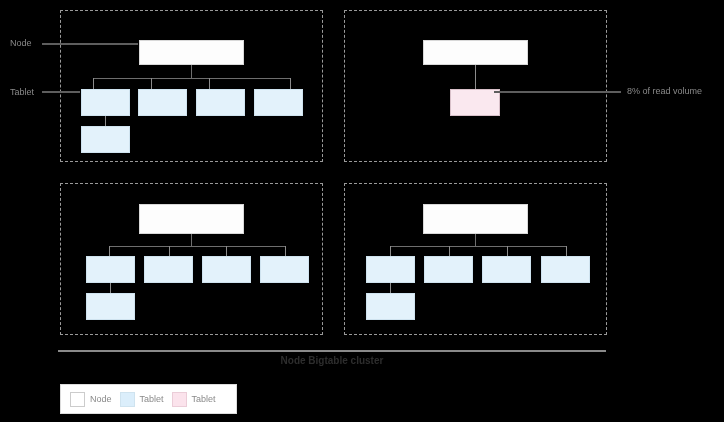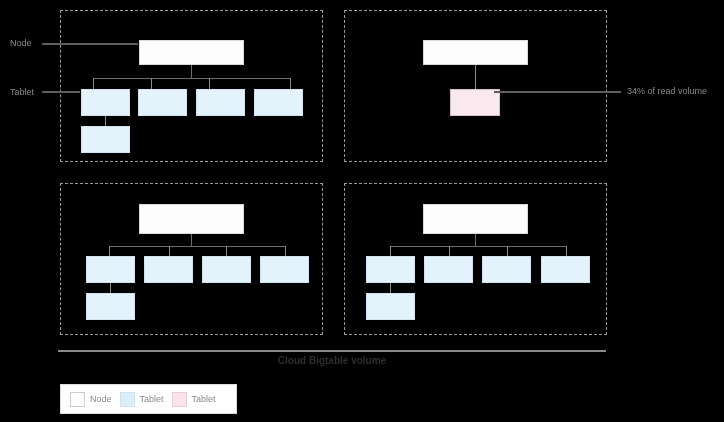--- a/index.html
+++ b/index.html
@@ -197,24 +197,24 @@
   <div class="tablet-box" style="left:21px; top:109px; width:49px; height:27px;"></div>
 </div>
 
 <div class="side-label" style="left:10px; top:38px;">Node</div>
 <div class="leader" style="left:42px; top:43px; width:96px;"></div>
 
 <div class="side-label" style="left:10px; top:87px;">Tablet</div>
 <div class="leader" style="left:42px; top:91px; width:38px;"></div>
 
 <div class="leader" style="left:494px; top:91px; width:127px;"></div>
-<div class="callout-label" style="left:627px; top:86px;">34% of read volume</div>
+<div class="callout-label" style="left:627px; top:86px;">8% of read volume</div>
 
 <div class="rule" style="left:58px; top:350px; width:548px;"></div>
-<div class="caption" style="left:58px; top:355px; width:548px;">Cloud Bigtable volume</div>
+<div class="caption" style="left:58px; top:355px; width:548px;">Node Bigtable cluster</div>
 
 <div class="legend" style="left:60px; top:384px; width:177px; height:30px;">
 
   <div class="legend-item">
     <span class="legend-swatch sw-node"></span>
     <span class="legend-text">Node</span>
   </div>
 
   <div class="legend-item">
     <span class="legend-swatch sw-tablet"></span>

